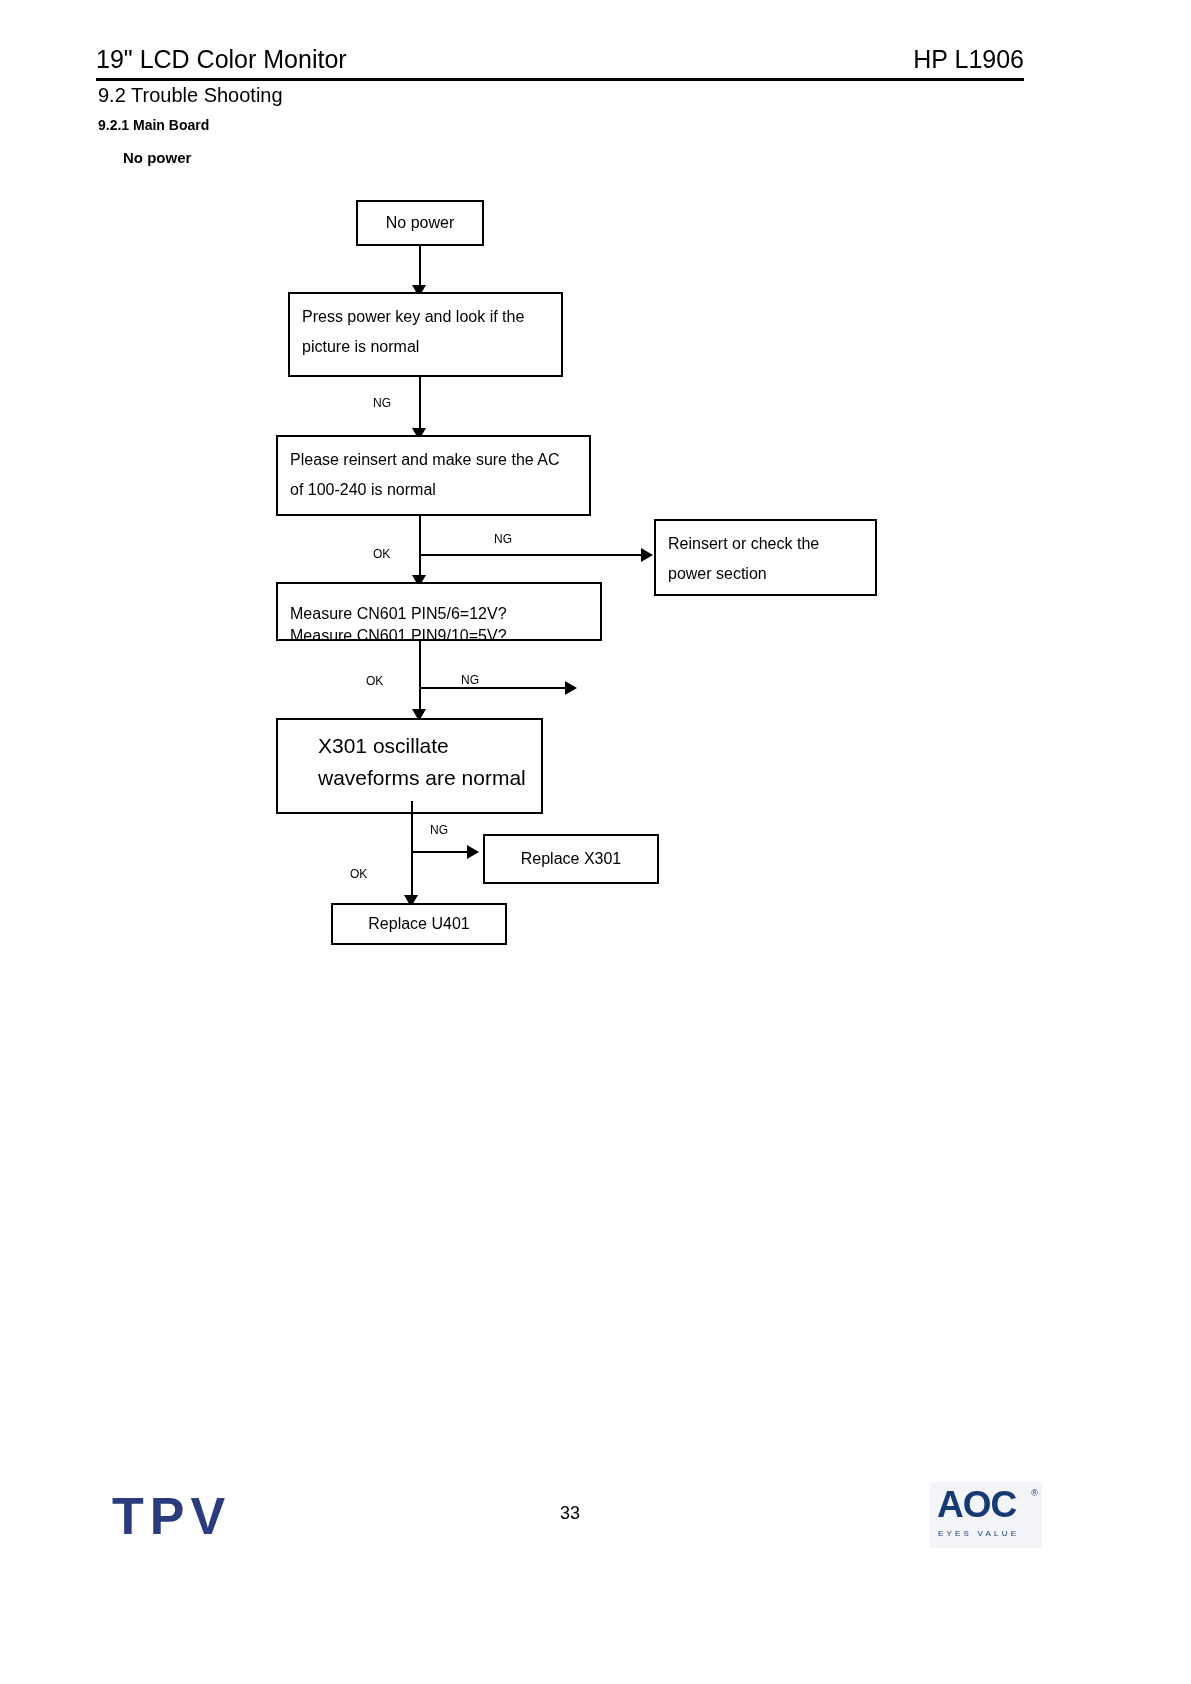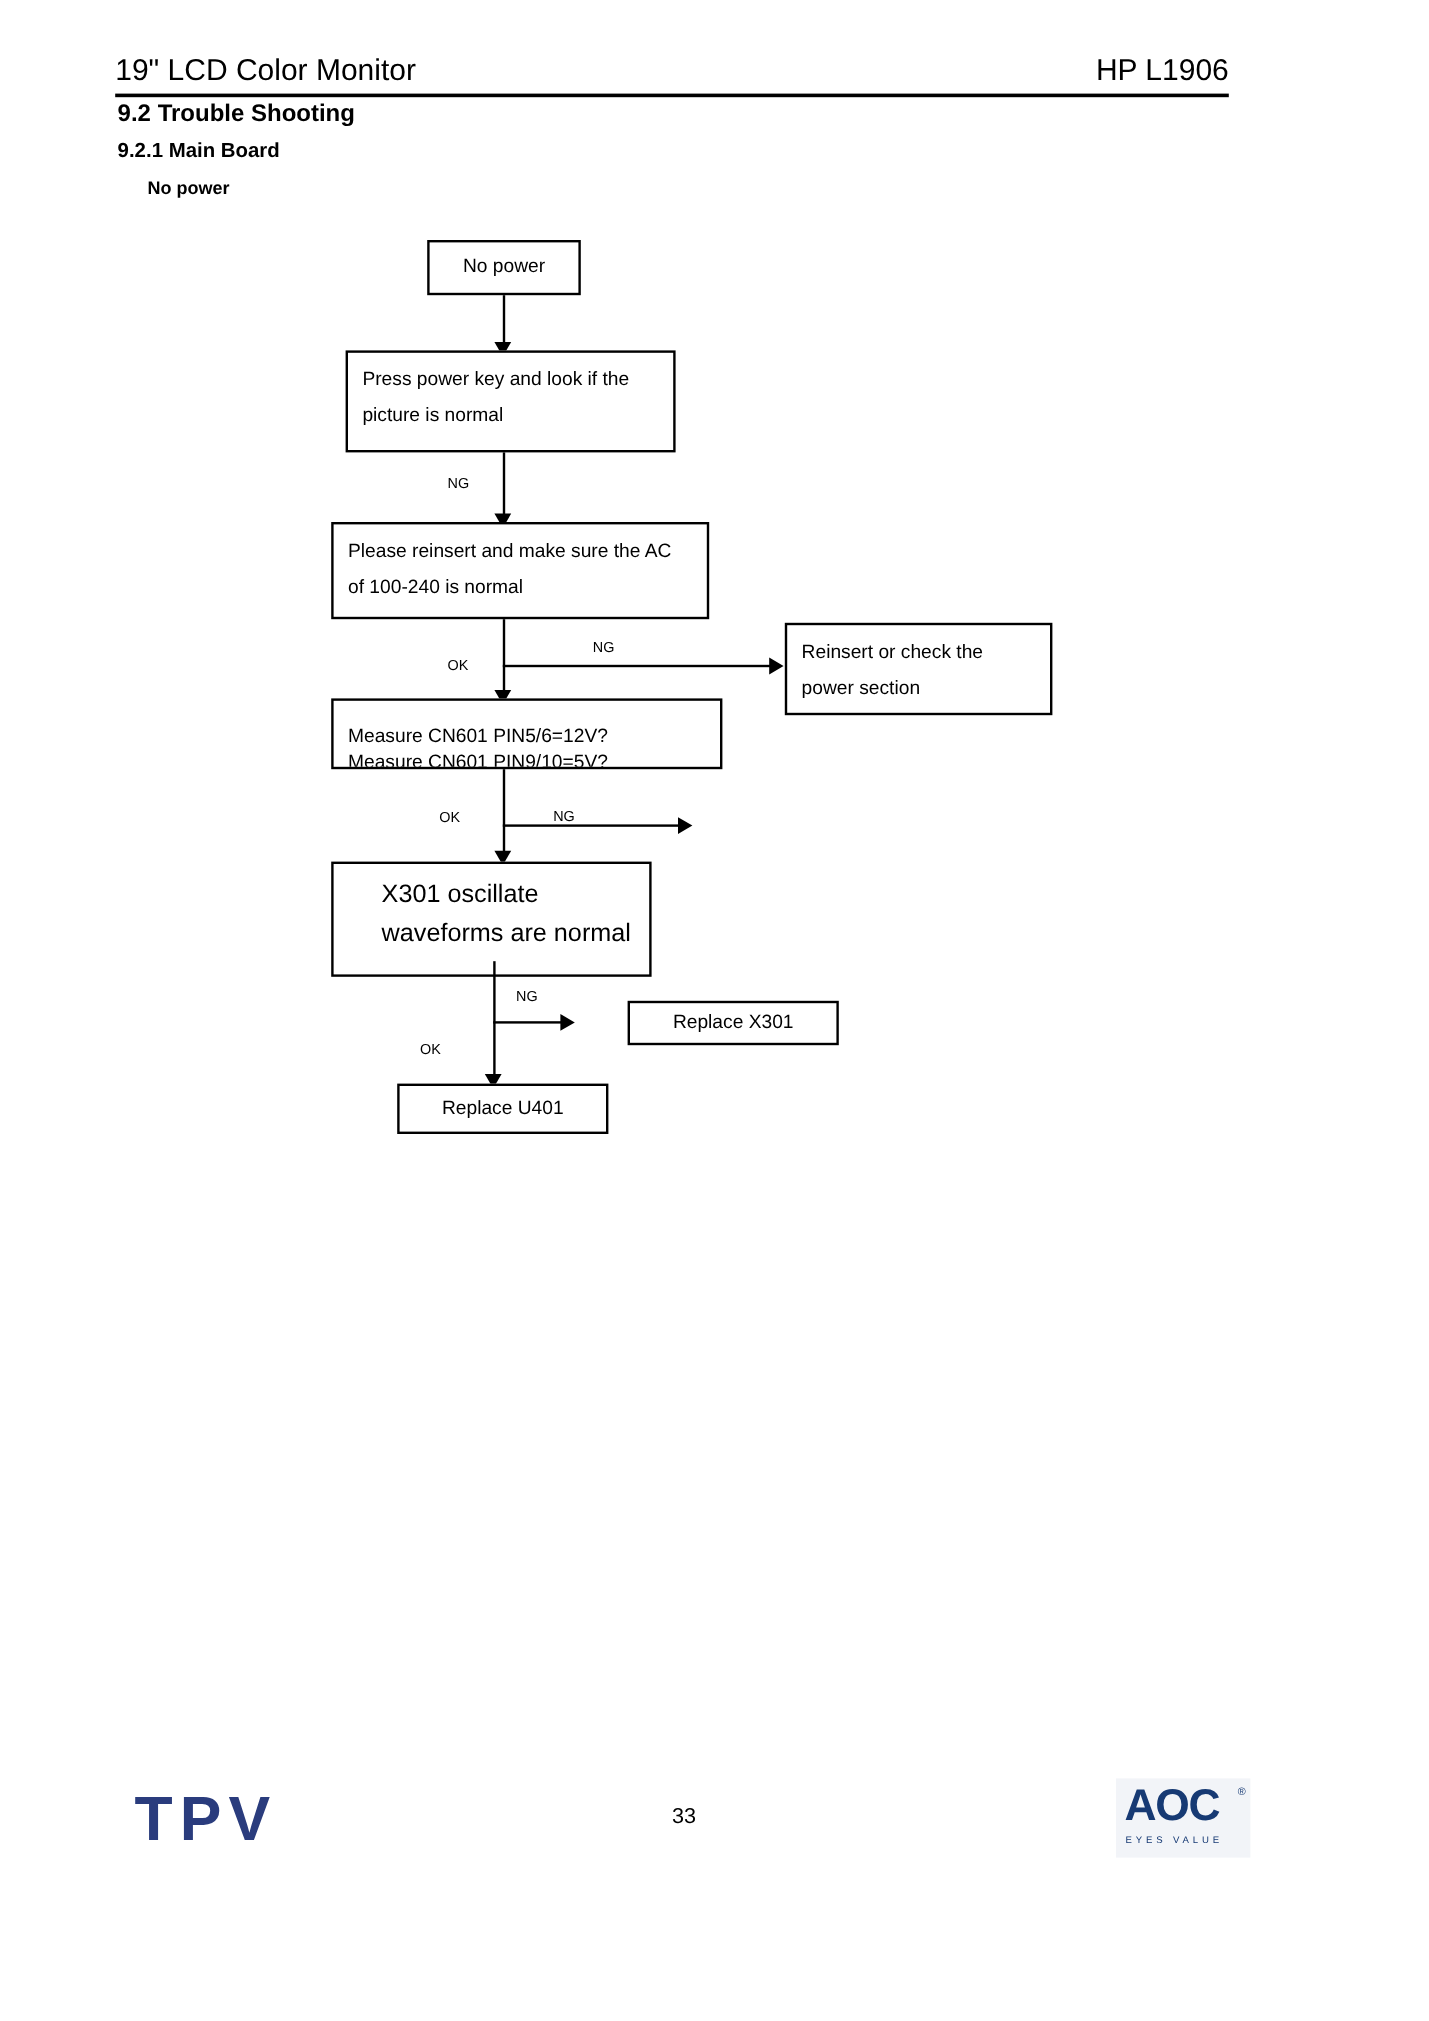--- a/index.html
+++ b/index.html
@@ -44,29 +44,29 @@
     font-size: 25px;
     line-height: 30px;
     white-space: nowrap;
   }
 
   .h2 {
     position: absolute;
     left: 98px;
     top: 82px;
     font-size: 20px;
-    font-weight: bold;
+    font-weight: normal;
     line-height: 26px;
     white-space: nowrap;
   }
   .h3 {
     position: absolute;
     left: 98px;
     top: 114px;
-    font-size: 17px;
+    font-size: 14px;
     font-weight: bold;
     line-height: 23px;
     white-space: nowrap;
   }
   .h4 {
     position: absolute;
     left: 123px;
     top: 147px;
     font-size: 15px;
     font-weight: bold;
@@ -270,21 +270,21 @@
     <div class="node big" style="left:276px; top:718px; width:267px; height:96px;padding-left:40px;">X301 oscillate waveforms are normal</div>
 
     <div class="vline" style="left:411px; top:801px; height:98px;"></div>
     <div class="arrow-down" style="left:404px; top:895px;"></div>
     <div class="elabel" style="left:350px; top:864px;">OK</div>
 
     <div class="hline" style="left:411px; top:851px; width:57px;"></div>
     <div class="arrow-right" style="left:467px; top:845px;"></div>
     <div class="elabel" style="left:430px; top:820px;">NG</div>
 
-    <div class="node center" style="left:483px; top:834px; width:176px; height:37px;margin-left:40px;">Replace X301</div>
+    <div class="node center" style="left:483px; top:834px; width:176px; height:50px;">Replace X301</div>
 
     <div class="node center" style="left:331px; top:903px; width:176px; height:42px;">Replace U401</div>
 
   </div>
 
   <div id="footer">
     <div id="tpv-logo">TPV</div>
     <div id="page-number">33</div>
     <div id="aoc-logo">
       <span class="aoc-mark">AOC</span>

